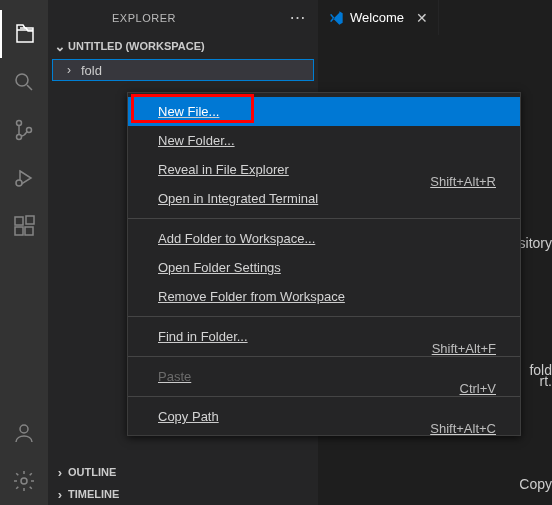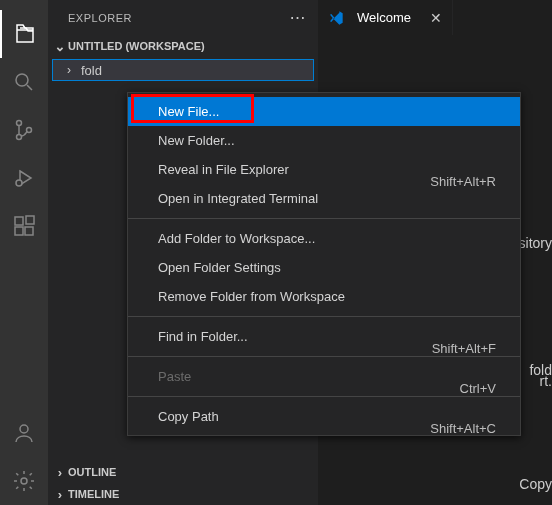--- a/index.html
+++ b/index.html
@@ -47,20 +47,21 @@
     }
     .sidebar-header {
       height: 35px;
       display: flex;
       align-items: center;
       padding: 0 12px 0 20px;
       font-size: 11px;
       color: #bbbbbb;
       letter-spacing: 0.5px;
       justify-content: space-between;
+      margin-left: 44px;
     }
     .sidebar-header .dots { color: #cccccc; font-size: 16px; cursor: pointer; }
     .section-header {
       height: 22px;
       display: flex;
       align-items: center;
       padding-left: 4px;
       font-size: 11px;
       font-weight: bold;
       color: #cccccc;
@@ -90,21 +91,21 @@
       height: 35px;
       background: #252526;
       display: flex;
     }
     .tab {
       background: #1e1e1e;
       height: 35px;
       display: flex;
       align-items: center;
       padding: 12px 10px;
-      gap: 13px;
+      gap: 6px;
       font-size: 13px;
       color: #ffffff;
       border-right: 1px solid #252526;
       cursor: pointer;
     }
     .tab .vsc-logo {
       width: 16px; height: 16px;
     }
     .tab .close { color: #cccccc; font-size: 14px; cursor: pointer; margin-left: 6px; }
     .editor-area {
@@ -120,20 +121,21 @@
     .context-menu {
       position: absolute;
       left: 127px;
       top: 92px;
       width: 394px;
       background: #252526;
       box-shadow: 0 2px 8px rgba(0,0,0,0.7);
       padding: 4px 0;
       z-index: 100;
       border: 1px solid #3c3c3c;
+      text-decoration: underline;
     }
     .menu-item {
       height: 29px;
       display: flex;
       align-items: center;
       justify-content: space-between;
       padding: 0 24px 0 30px;
       font-size: 13px;
       color: #d4d4d4;
       cursor: pointer;

